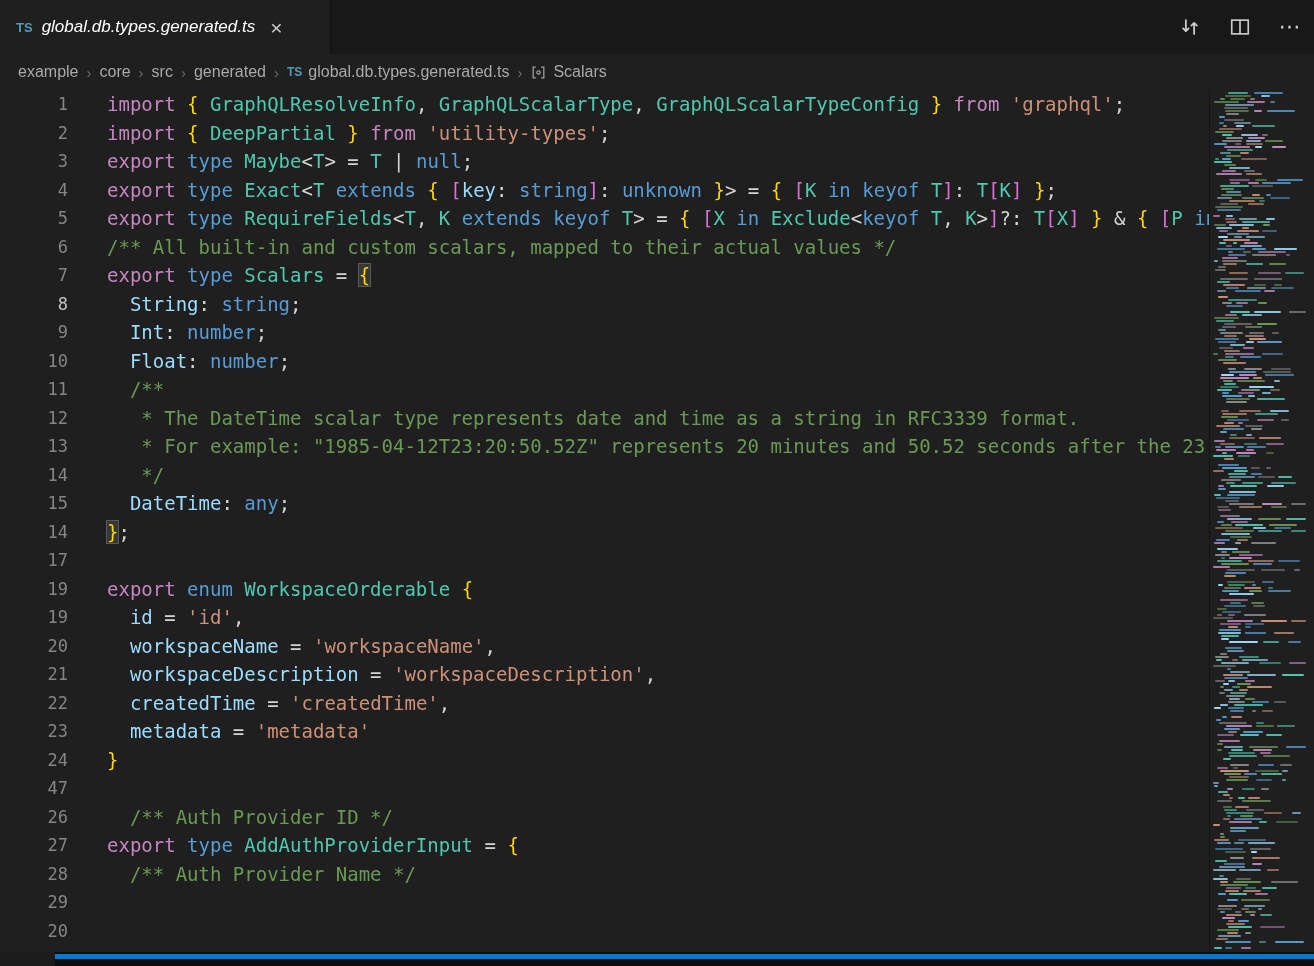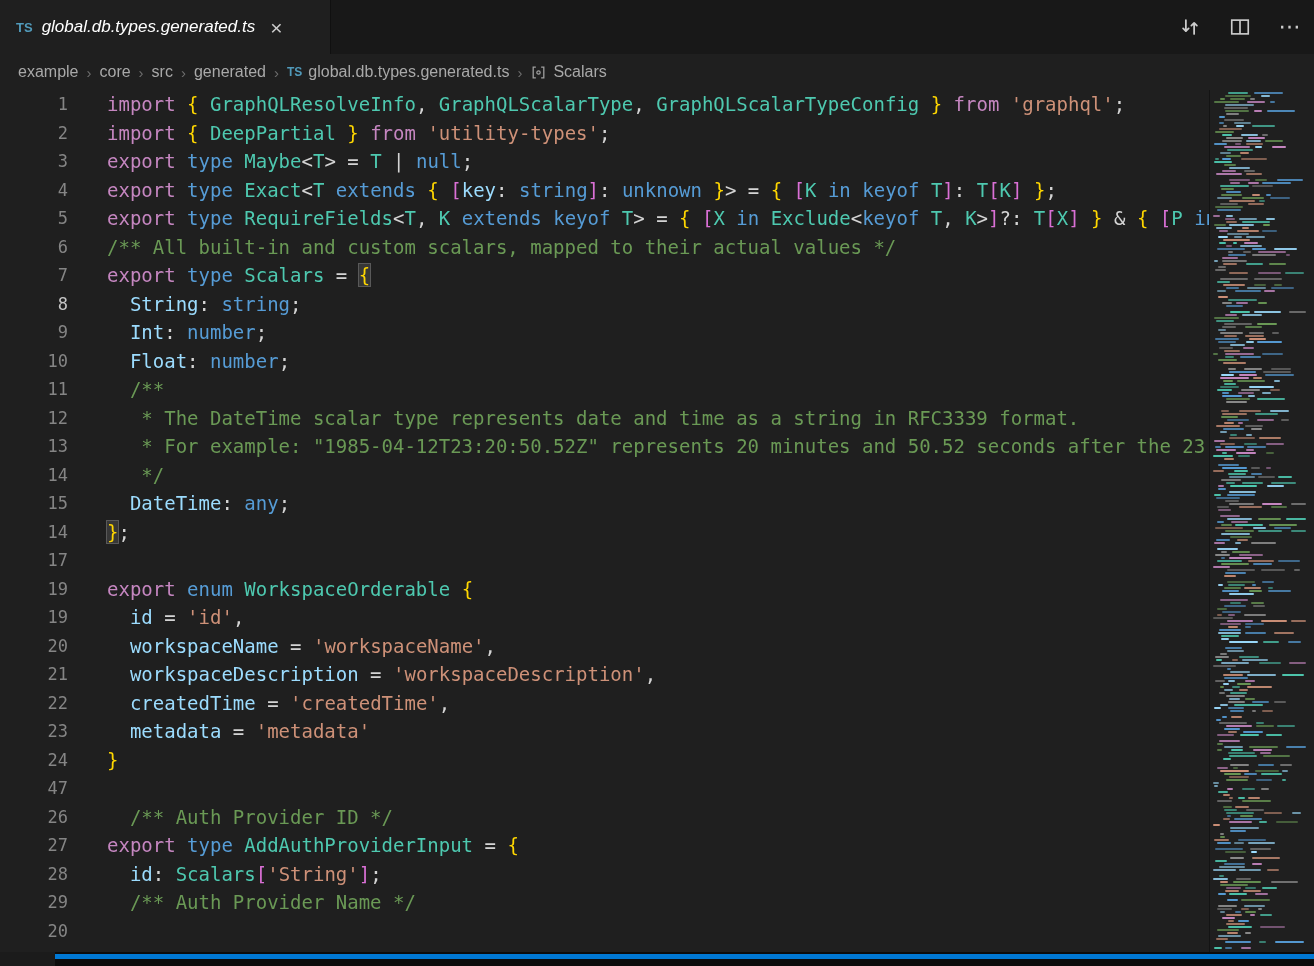--- a/index.html
+++ b/index.html
@@ -166,21 +166,20 @@
           <div class="code-line"><span class="tok-kw">export</span><span class="tok-kw2"> enum</span><span class="tok-typ"> WorkspaceOrderable</span><span class="tok-pun"> </span><span class="tok-b1">{</span></div>
           <div class="code-line"><span class="tok-pun">  </span><span class="tok-var">id</span><span class="tok-pun"> = </span><span class="tok-str">'id'</span><span class="tok-pun">,</span></div>
           <div class="code-line"><span class="tok-pun">  </span><span class="tok-var">workspaceName</span><span class="tok-pun"> = </span><span class="tok-str">'workspaceName'</span><span class="tok-pun">,</span></div>
           <div class="code-line"><span class="tok-pun">  </span><span class="tok-var">workspaceDescription</span><span class="tok-pun"> = </span><span class="tok-str">'workspaceDescription'</span><span class="tok-pun">,</span></div>
           <div class="code-line"><span class="tok-pun">  </span><span class="tok-var">createdTime</span><span class="tok-pun"> = </span><span class="tok-str">'createdTime'</span><span class="tok-pun">,</span></div>
           <div class="code-line"><span class="tok-pun">  </span><span class="tok-var">metadata</span><span class="tok-pun"> = </span><span class="tok-str">'metadata'</span></div>
           <div class="code-line"><span class="tok-b1">}</span></div>
           <div class="code-line"></div>
           <div class="code-line"><span class="tok-cmt">  /** Auth Provider ID */</span></div>
           <div class="code-line"><span class="tok-kw">export</span><span class="tok-kw2"> type</span><span class="tok-typ"> AddAuthProviderInput</span><span class="tok-pun"> = </span><span class="tok-b1">{</span></div>
-          <div class="code-line"><span class="tok-pun">  </span><span class="tok-var">id</span><span class="tok-pun">: </span><span class="tok-typ">Scalars</span><span class="tok-b2">[</span><span class="tok-str">'String'</span><span class="tok-b2">]</span><span class="tok-pun">;</span></div>
           <div class="code-line"><span class="tok-cmt">  /** Auth Provider Name */</span></div>
         </div>
     </div>
     <div class="minimap">
       <div class="minimap-content">
           <div class="mini-seg" style="left: 18px; top: 2px; width: 20px; background: rgb(78, 201, 176); opacity: 0.75;"></div>
           <div class="mini-seg" style="left: 44px; top: 2px; width: 29px; background: rgb(86, 156, 214); opacity: 0.74;"></div>
           <div class="mini-seg" style="left: 15px; top: 5px; width: 26px; background: rgb(106, 153, 85); opacity: 0.61;"></div>
           <div class="mini-seg" style="left: 51px; top: 5px; width: 9px; background: rgb(156, 220, 254); opacity: 0.82;"></div>
           <div class="mini-seg" style="left: 10px; top: 8px; width: 5px; background: rgb(106, 153, 85); opacity: 0.85;"></div>

